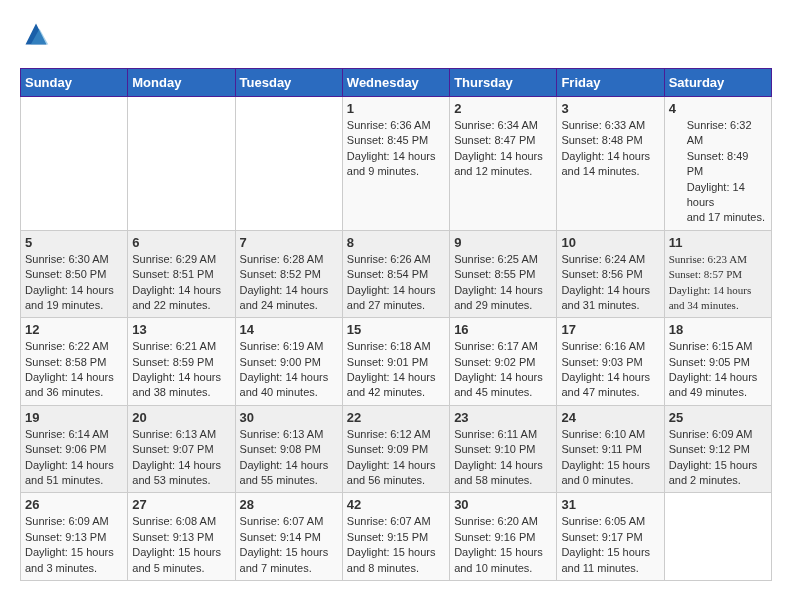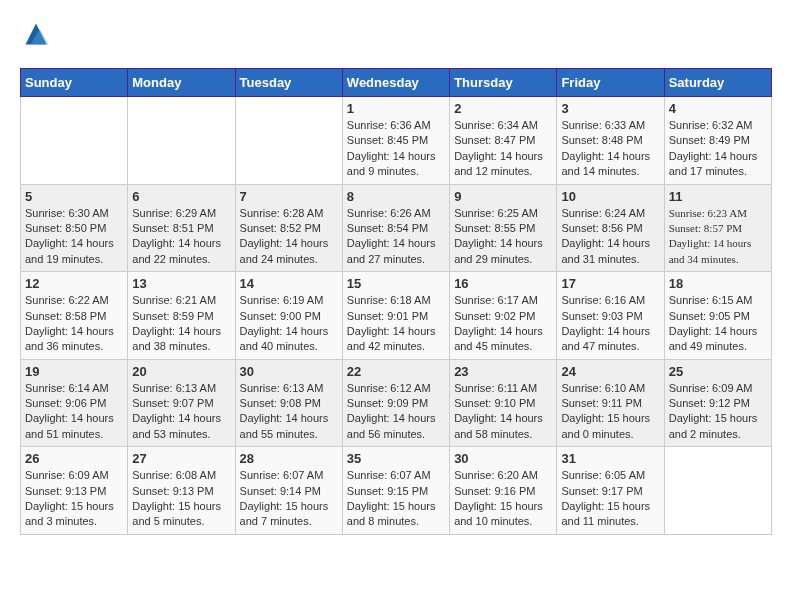--- a/index.html
+++ b/index.html
@@ -142,21 +142,21 @@
         </td>
         <td>
           <span class="day-number">3</span>
           <div class="day-info" style="white-space: pre-wrap;">Sunrise: 6:33 AM
 Sunset: 8:48 PM
 Daylight: 14 hours
 and 14 minutes.</div>
         </td>
         <td>
           <span class="day-number">4</span>
-          <div class="day-info" style="white-space: pre-wrap;">Sunrise: 6:32 AM
+          <div class="day-info" style="white-space: pre-wrap; margin-left: 18px;">Sunrise: 6:32 AM
 Sunset: 8:49 PM
 Daylight: 14 hours
 and 17 minutes.</div>
         </td>
       </tr>
       <tr>
         <td>
           <span class="day-number">5</span>
           <div class="day-info" style="white-space: pre-wrap;">Sunrise: 6:30 AM
 Sunset: 8:50 PM
@@ -324,21 +324,21 @@
 and 5 minutes.</div>
         </td>
         <td>
           <span class="day-number">28</span>
           <div class="day-info" style="white-space: pre-wrap;">Sunrise: 6:07 AM
 Sunset: 9:14 PM
 Daylight: 15 hours
 and 7 minutes.</div>
         </td>
         <td>
-          <span class="day-number">35</span>
+          <span class="day-number">42</span>
           <div class="day-info" style="white-space: pre-wrap;">Sunrise: 6:07 AM
 Sunset: 9:15 PM
 Daylight: 15 hours
 and 8 minutes.</div>
         </td>
         <td>
           <span class="day-number">30</span>
           <div class="day-info" style="white-space: pre-wrap;">Sunrise: 6:20 AM
 Sunset: 9:16 PM
 Daylight: 15 hours

